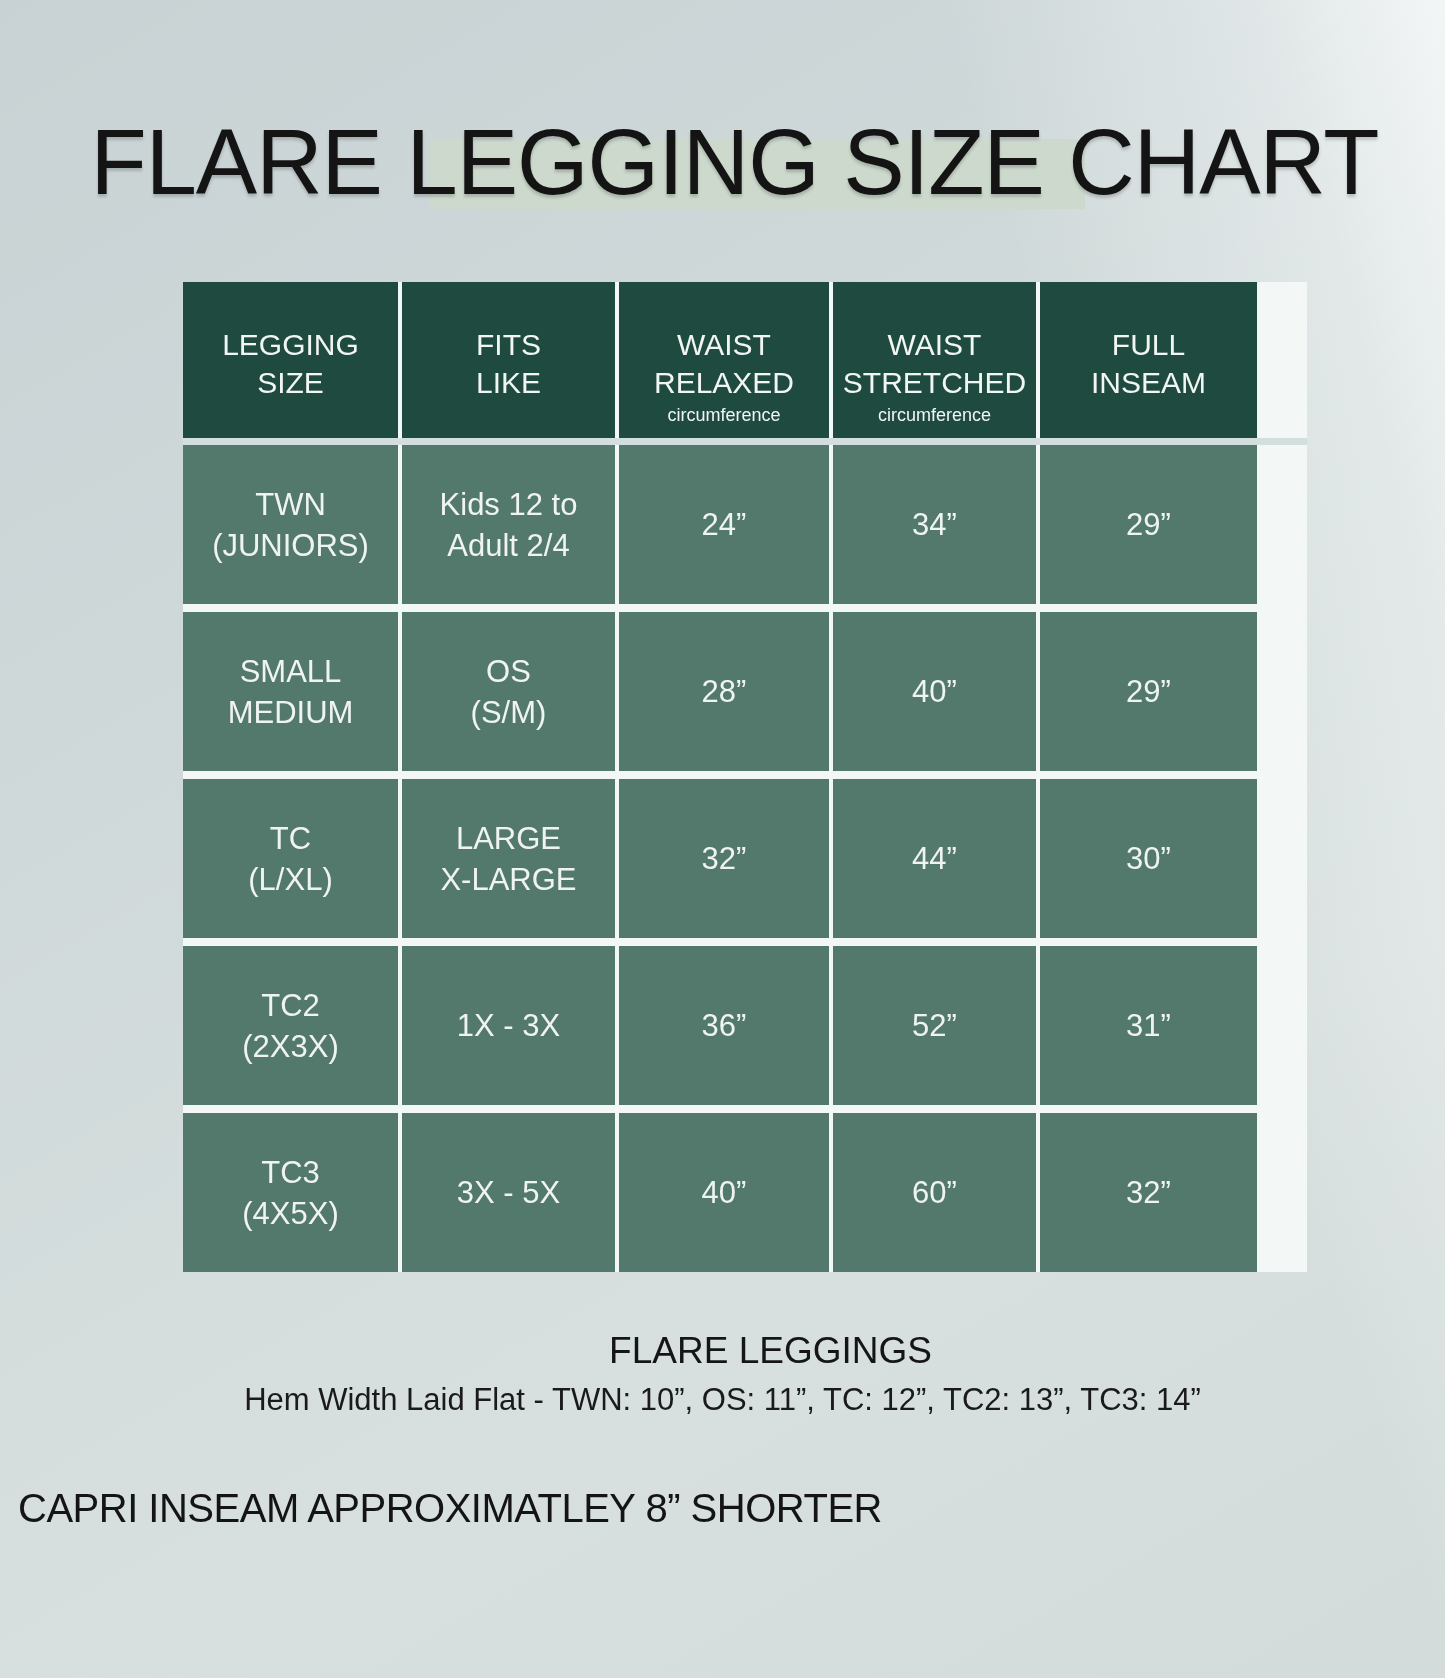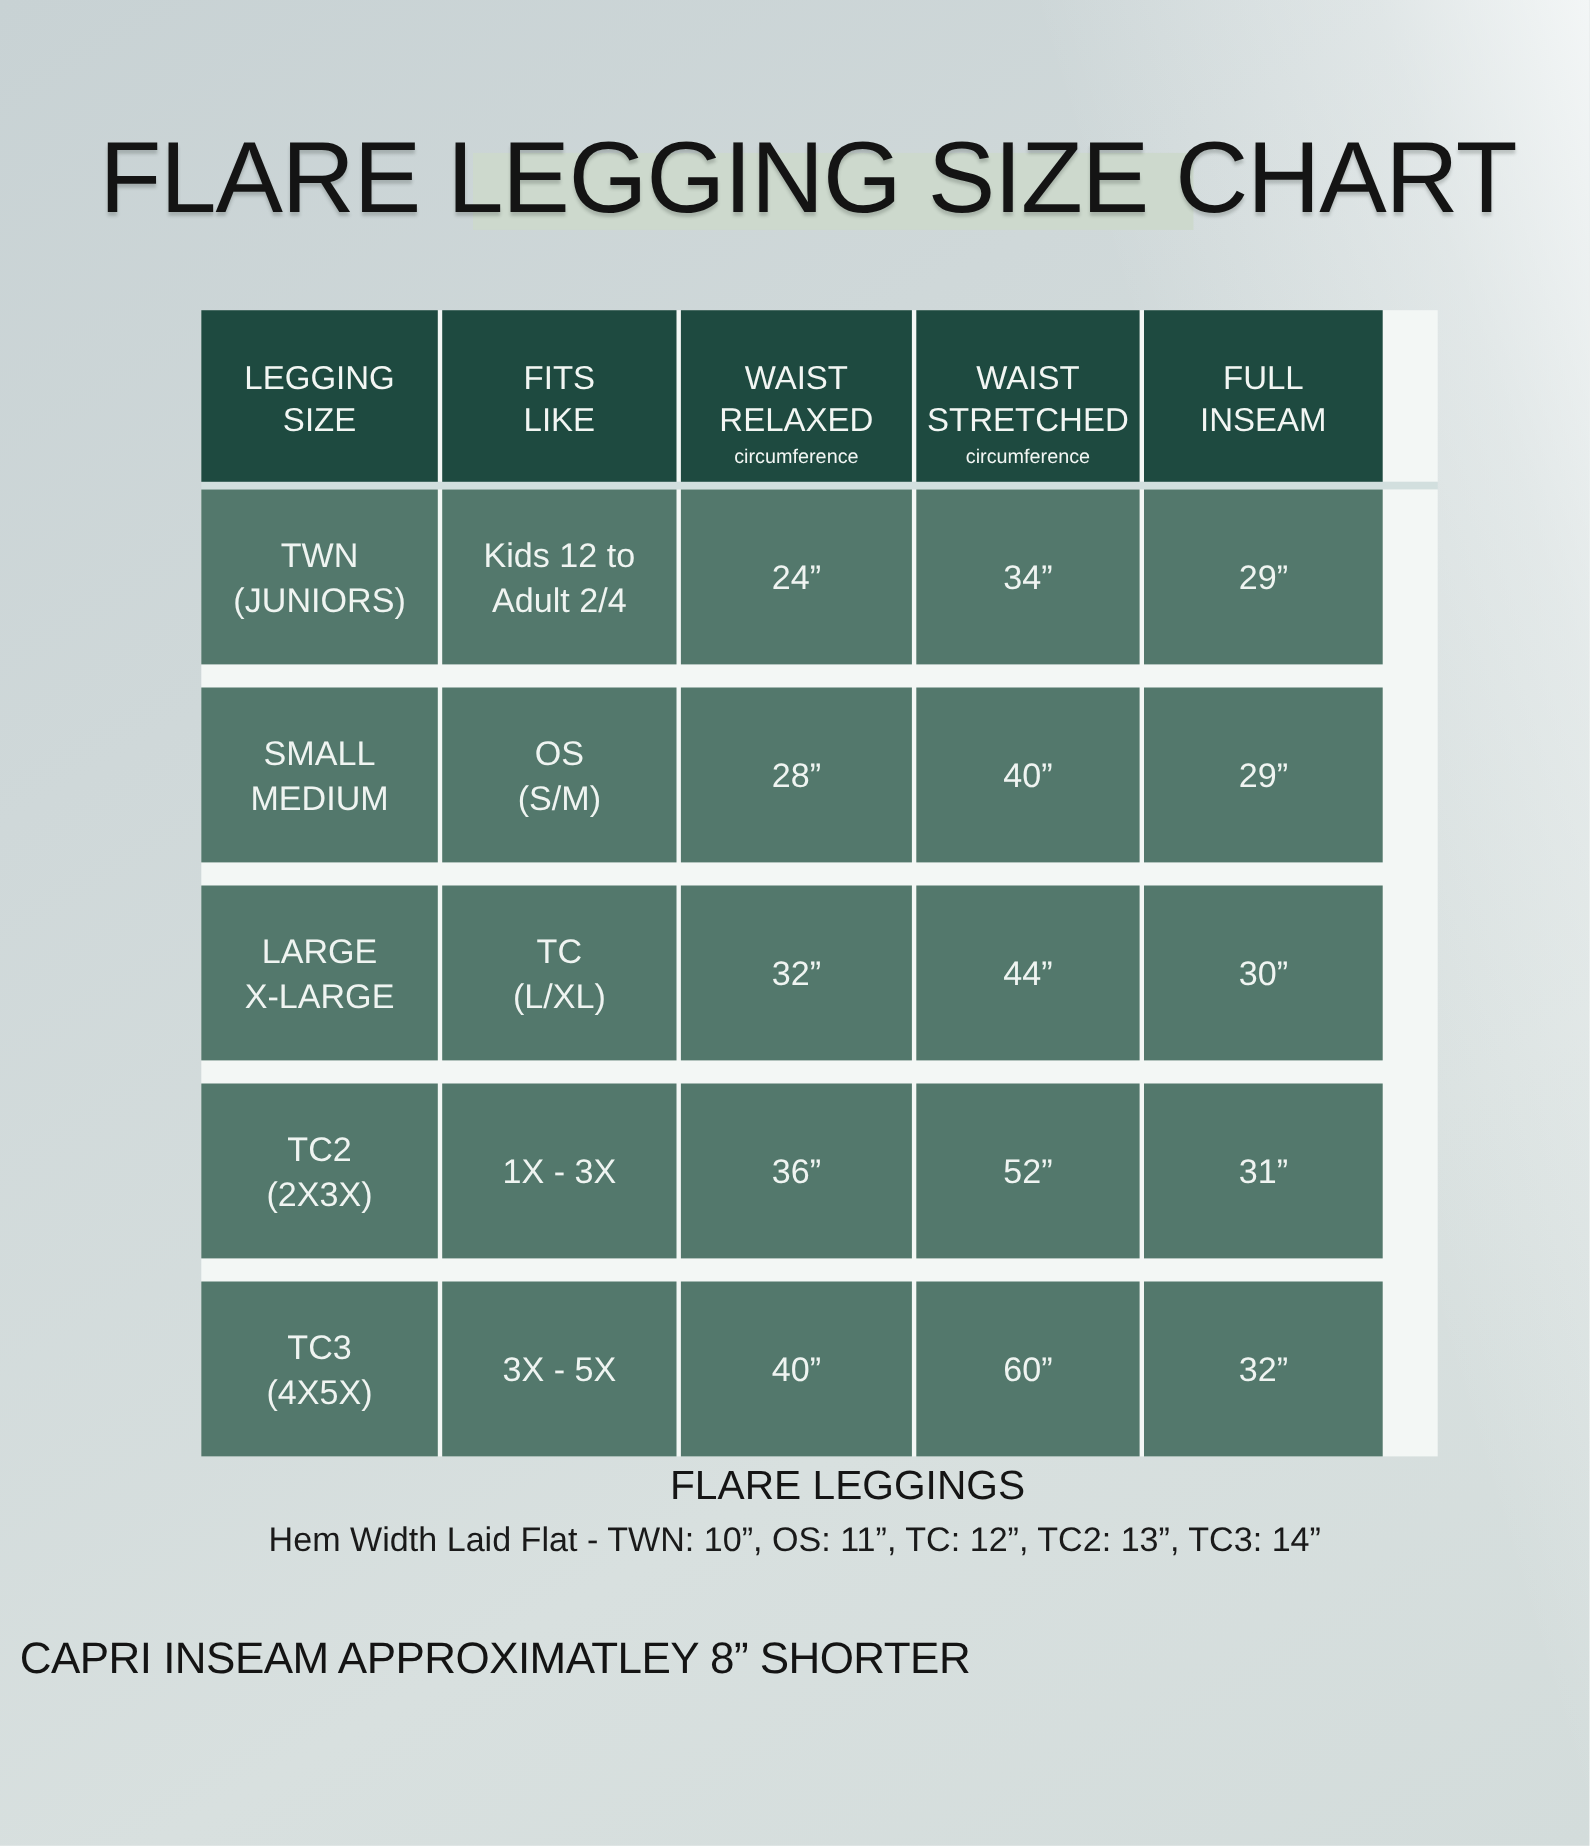--- a/index.html
+++ b/index.html
@@ -51,21 +51,21 @@
     top: 282px;
     width: 1124px;
   }
   .thead, .tbody {
     display: grid;
     grid-template-columns: 215px 213px 210px 203px 217px;
     column-gap: 4px;
     background: #f3f7f5;
   }
   .thead { grid-template-rows: 156px; }
-  .tbody { grid-auto-rows: 159px; row-gap: 21px; }
+  .tbody { grid-auto-rows: 159px; row-gap: 8px; }
   .th {
     background: #1e4a40;
     color: #f2f6f3;
     display: flex;
     flex-direction: column;
     align-items: center;
     padding-top: 44px;
     box-sizing: border-box;
     font-size: 30px;
     line-height: 38px;
@@ -172,26 +172,26 @@
       </div>
       <div class="td">
         <span>OS</span>
         <span>(S/M)</span>
       </div>
       <div class="td">28”</div>
       <div class="td">40”</div>
       <div class="td">29”</div>
 
       <div class="td">
+        <span>TC</span>
+        <span>(L/XL)</span>
+      </div>
+      <div class="td">
         <span>LARGE</span>
         <span>X-LARGE</span>
-      </div>
-      <div class="td">
-        <span>TC</span>
-        <span>(L/XL)</span>
       </div>
       <div class="td">32”</div>
       <div class="td">44”</div>
       <div class="td">30”</div>
 
       <div class="td">
         <span>TC2</span>
         <span>(2X3X)</span>
       </div>
       <div class="td">

